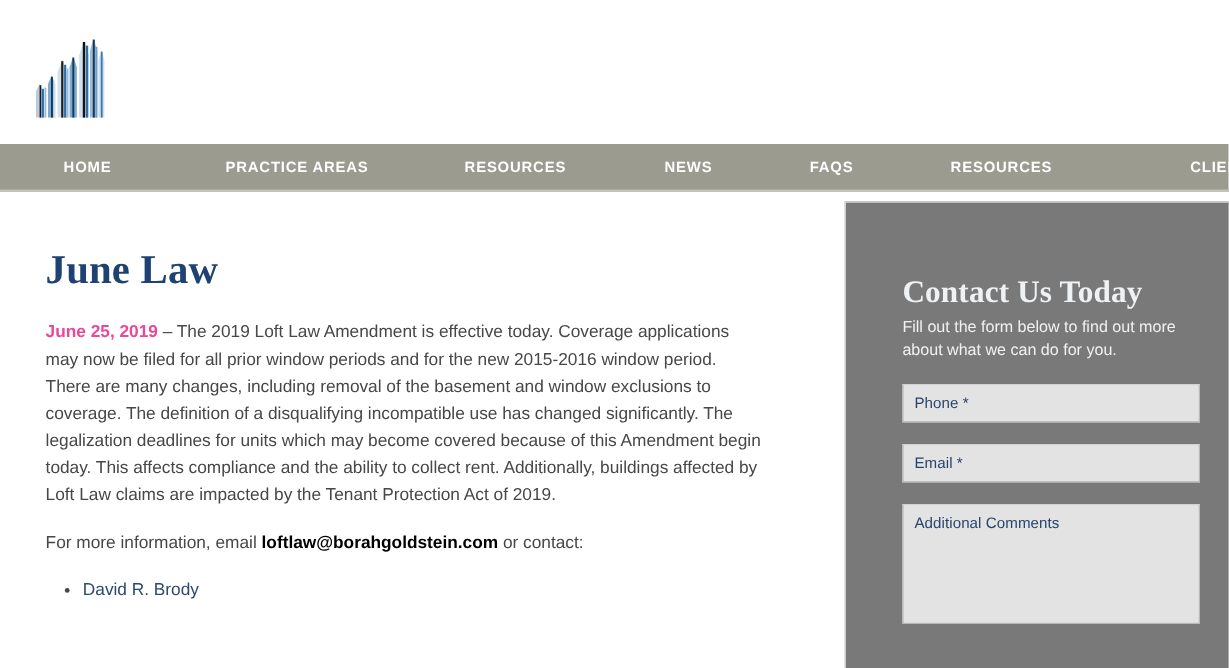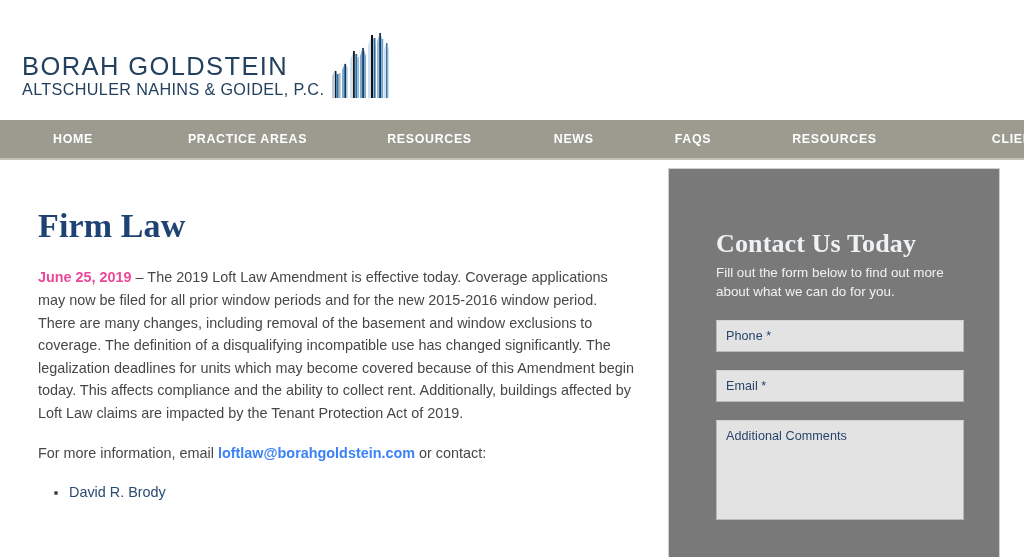--- a/index.html
+++ b/index.html
@@ -158,21 +158,21 @@
     font-size: 14.4px;
     color: #474747;
     line-height: 1.57;
     margin-bottom: 17px;
     max-width: 600px;
   }
 
   p.body-para b { color: #ec4899; font-weight: bold; }
 
   a.inline-link {
-    color: #3b82f6;
+    color: #000000;
     font-weight: bold;
     text-decoration: none;
     cursor: pointer;
   }
 
   ul.contact-list {
     margin-top: 2px;
     padding-left: 31px;
     list-style: disc;
   }
@@ -186,20 +186,21 @@
     color: #2b4a70;
     text-decoration: none;
     cursor: pointer;
   }
 
   
   .side-col {
     width: 297px;
     padding-top: 5px;
     position: relative;
+    margin-left: 36px;
   }
 
   .form-panel {
     position: absolute;
     left: 0px;
     top: 8px;
     width: 332px;
     height: 420px;
     background: #797979;
     border: 1px solid #cfcfcf;
@@ -251,24 +252,20 @@
   }
 </style>
 </head>
 <body>
 
 <div class="page">
 
   <div class="header">
 
     <div class="logo-block">
-      <div>
-        <div class="logo-line1">BORAH GOLDSTEIN</div>
-        <div class="logo-line2">ALTSCHULER NAHINS &amp; GOIDEL, P.C.</div>
-      </div>
       <div class="logo-mark">
         <svg width="62" height="70" viewBox="0 0 62 70" xmlns="http://www.w3.org/2000/svg">
           <g>
 
             <polygon points="2,46 5,40 8,46 8,68 2,68" fill="#b9cbdf"></polygon>
             <rect x="5" y="41" width="1.4" height="27" fill="#1a1a1a"></rect>
             <rect x="7" y="44" width="1.6" height="24" fill="#2e6ea8"></rect>
             <rect x="9" y="43" width="1.6" height="25" fill="#9dbcd8"></rect>
             <polygon points="12,40 15,33 18,40 18,68 12,68" fill="#7fa8cd"></polygon>
             <rect x="14.5" y="34" width="1.6" height="34" fill="#12395e"></rect>
@@ -305,21 +302,21 @@
       <a class="nav-item i4" href="#">FAQS</a>
       <a class="nav-item i5" href="#">RESOURCES</a>
       <a class="nav-item i6" href="#">CLIENT ACCOUNT</a>
       <a class="nav-item i7" href="#">CONTACT US</a>
     </div>
   </nav>
 
   <div class="content-wrap">
 
     <div class="main-col">
-      <h1 class="page-title">Firm Law</h1>
+      <h1 class="page-title">June Law</h1>
 
 
       <p class="body-para"><b>June 25, 2019</b><span> – The 2019 Loft Law Amendment is effective today.  Coverage applications may now be filed for all prior window periods and for the new 2015-2016 window period.  There are many changes, including removal of the basement and window exclusions to coverage.  The definition of a disqualifying incompatible use has changed significantly.  The legalization deadlines for units which may become covered because of this Amendment begin today.  This affects compliance and the ability to collect rent.  Additionally, buildings affected by Loft Law claims are impacted by the Tenant Protection Act of 2019.</span></p>
 
       <p class="body-para"><span>For more information, email </span><a class="inline-link" href="#">loftlaw@borahgoldstein.com</a><span> or contact:</span></p>
 
       <ul class="contact-list">
         <li><a href="#">David R. Brody</a></li>
       </ul>
     </div>

